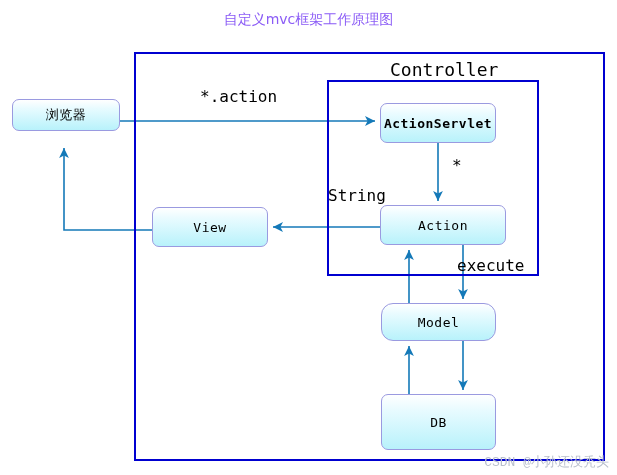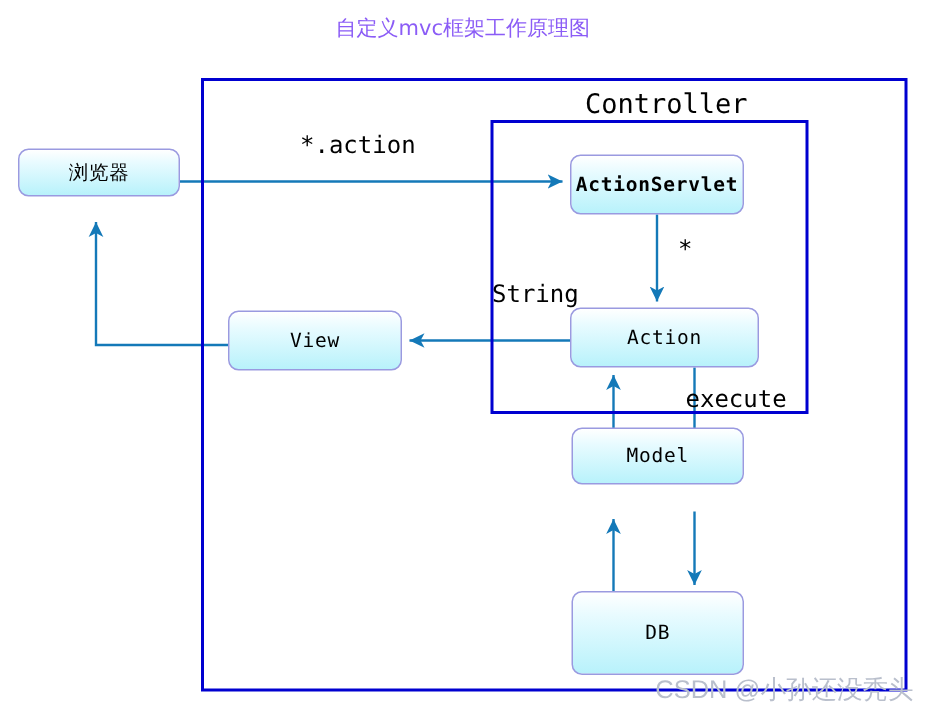--- a/index.html
+++ b/index.html
@@ -64,22 +64,22 @@
     color: #000000;
     white-space: nowrap;
   }
   .label.cap {
     font-size: 18px;
   }
   .watermark {
     position: absolute;
     right: 8px;
     bottom: 4px;
-    font-family: Liberation Sans, sans-serif;
-    font-size: 17px;
+    font-family: Liberation Mono, monospace;
+    font-size: 13px;
     color: #b9bfcc;
     white-space: nowrap;
   }
   svg { display: block; }
 </style>
 </head>
 <body>
 
 <div class="title">自定义mvc框架工作原理图</div>
 
@@ -138,21 +138,21 @@
 </div>
 
 <div class="node" style="left:380px; top:103px; width:116px; height:40px;font-weight:bold;">
   <span>ActionServlet</span>
 </div>
 
 <div class="node" style="left:380px; top:205px; width:126px; height:40px;">
   <span>Action</span>
 </div>
 
-<div class="node" style="left:381px; top:285px; width:115px; height:38px;">
+<div class="node" style="left:381px; top:303px; width:115px; height:38px;border-radius:12px;">
   <span>Model</span>
 </div>
 
 <div class="node" style="left:381px; top:394px; width:115px; height:56px;">
   <span>DB</span>
 </div>
 
 <div class="label" style="left:200px; top:89px;">*.action</div>
 
 <div class="label" style="left:452px; top:158px;">*</div>

